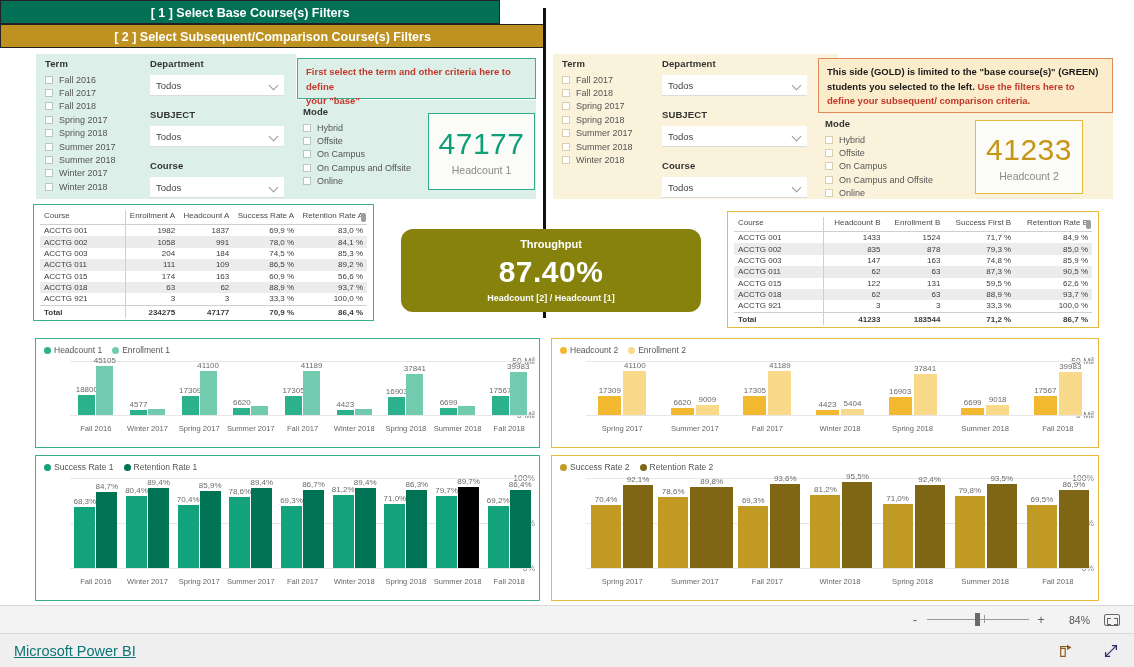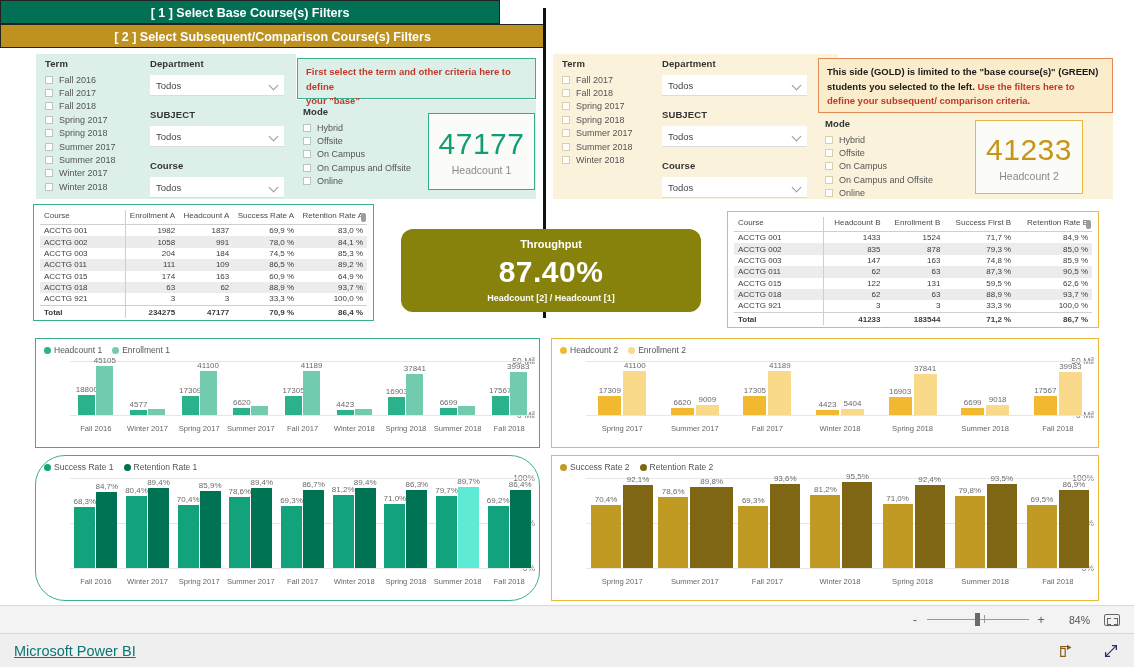--- a/index.html
+++ b/index.html
@@ -391,21 +391,21 @@
               <td class="vline">111</td>
               <td>109</td>
               <td>86,5 %</td>
               <td>89,2 %</td>
             </tr>
           <tr>
               <td class="first">ACCTG 015</td>
               <td class="vline">174</td>
               <td>163</td>
               <td>60,9 %</td>
-              <td>64,9 %</td>
+              <td>56,6 %</td>
             </tr>
           <tr class="alt">
               <td class="first">ACCTG 018</td>
               <td class="vline">63</td>
               <td>62</td>
               <td>88,9 %</td>
               <td>93,7 %</td>
             </tr>
           <tr>
               <td class="first">ACCTG 921</td>
@@ -683,21 +683,21 @@
             <div class="xlab">Summer 2017</div>
             <div class="xlab">Fall 2017</div>
             <div class="xlab">Winter 2018</div>
             <div class="xlab">Spring 2018</div>
             <div class="xlab">Summer 2018</div>
             <div class="xlab">Fall 2018</div>
           </div>
         </div>
     </div>
 
-    <div class="chart green" style="left:35px; top:455px; width:505px; height:146px;border-radius:30px;">
+    <div class="chart green" style="left:35px; top:455px; width:505px; height:146px;">
       <div class="legend">
         <div class="li">
             <span class="dot" style="background:#13A37C"></span>
             <span>Success Rate 1</span>
           </div>
         <div class="li">
             <span class="dot" style="background:#007355"></span>
             <span>Retention Rate 1</span>
           </div>
       </div>
@@ -762,21 +762,21 @@
                 <span class="blabel">71,0%</span>
               </div>
               <div class="bar" style="width: 21px; height: 77.67px; background: rgb(0, 115, 85);">
                 <span class="blabel">86,3%</span>
               </div>
             </div>
             <div class="grp" style="gap: 1px;">
               <div class="bar" style="width: 21px; height: 71.73px; background: rgb(19, 163, 124);">
                 <span class="blabel">79,7%</span>
               </div>
-              <div class="bar" style="width: 21px; height: 80.73px; background: #5eead4;">
+              <div class="bar" style="width: 21px; height: 80.73px; background: #000000;">
                 <span class="blabel">89,7%</span>
               </div>
             </div>
             <div class="grp" style="gap: 1px;">
               <div class="bar" style="width: 21px; height: 62.28px; background: rgb(19, 163, 124);">
                 <span class="blabel">69,2%</span>
               </div>
               <div class="bar" style="width: 21px; height: 77.76px; background: rgb(0, 115, 85);">
                 <span class="blabel">86,4%</span>
               </div>

